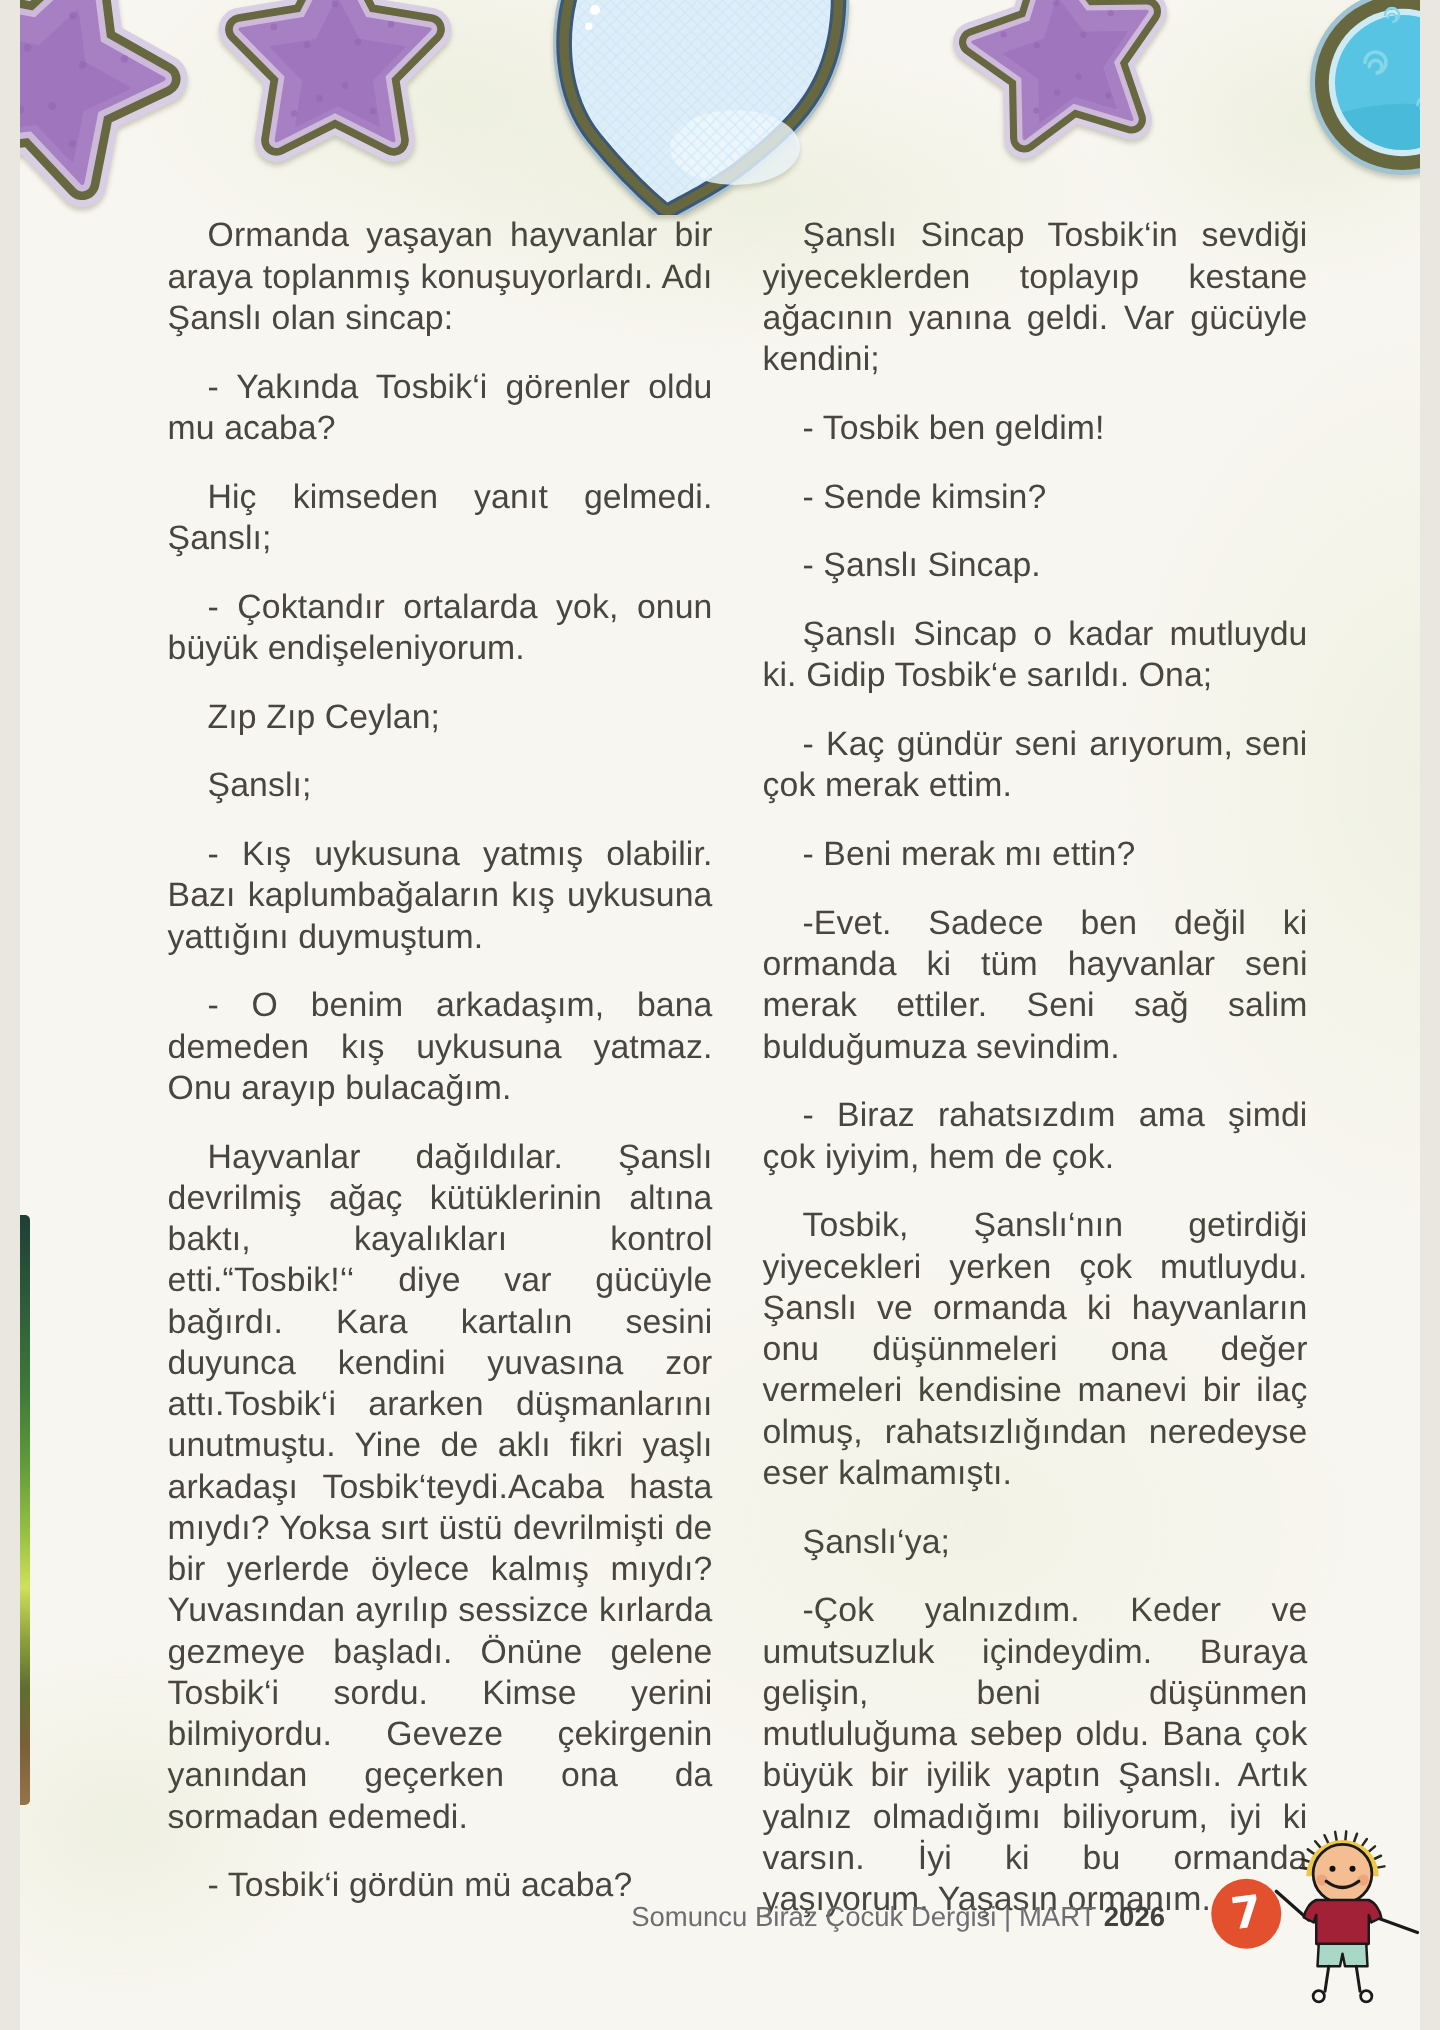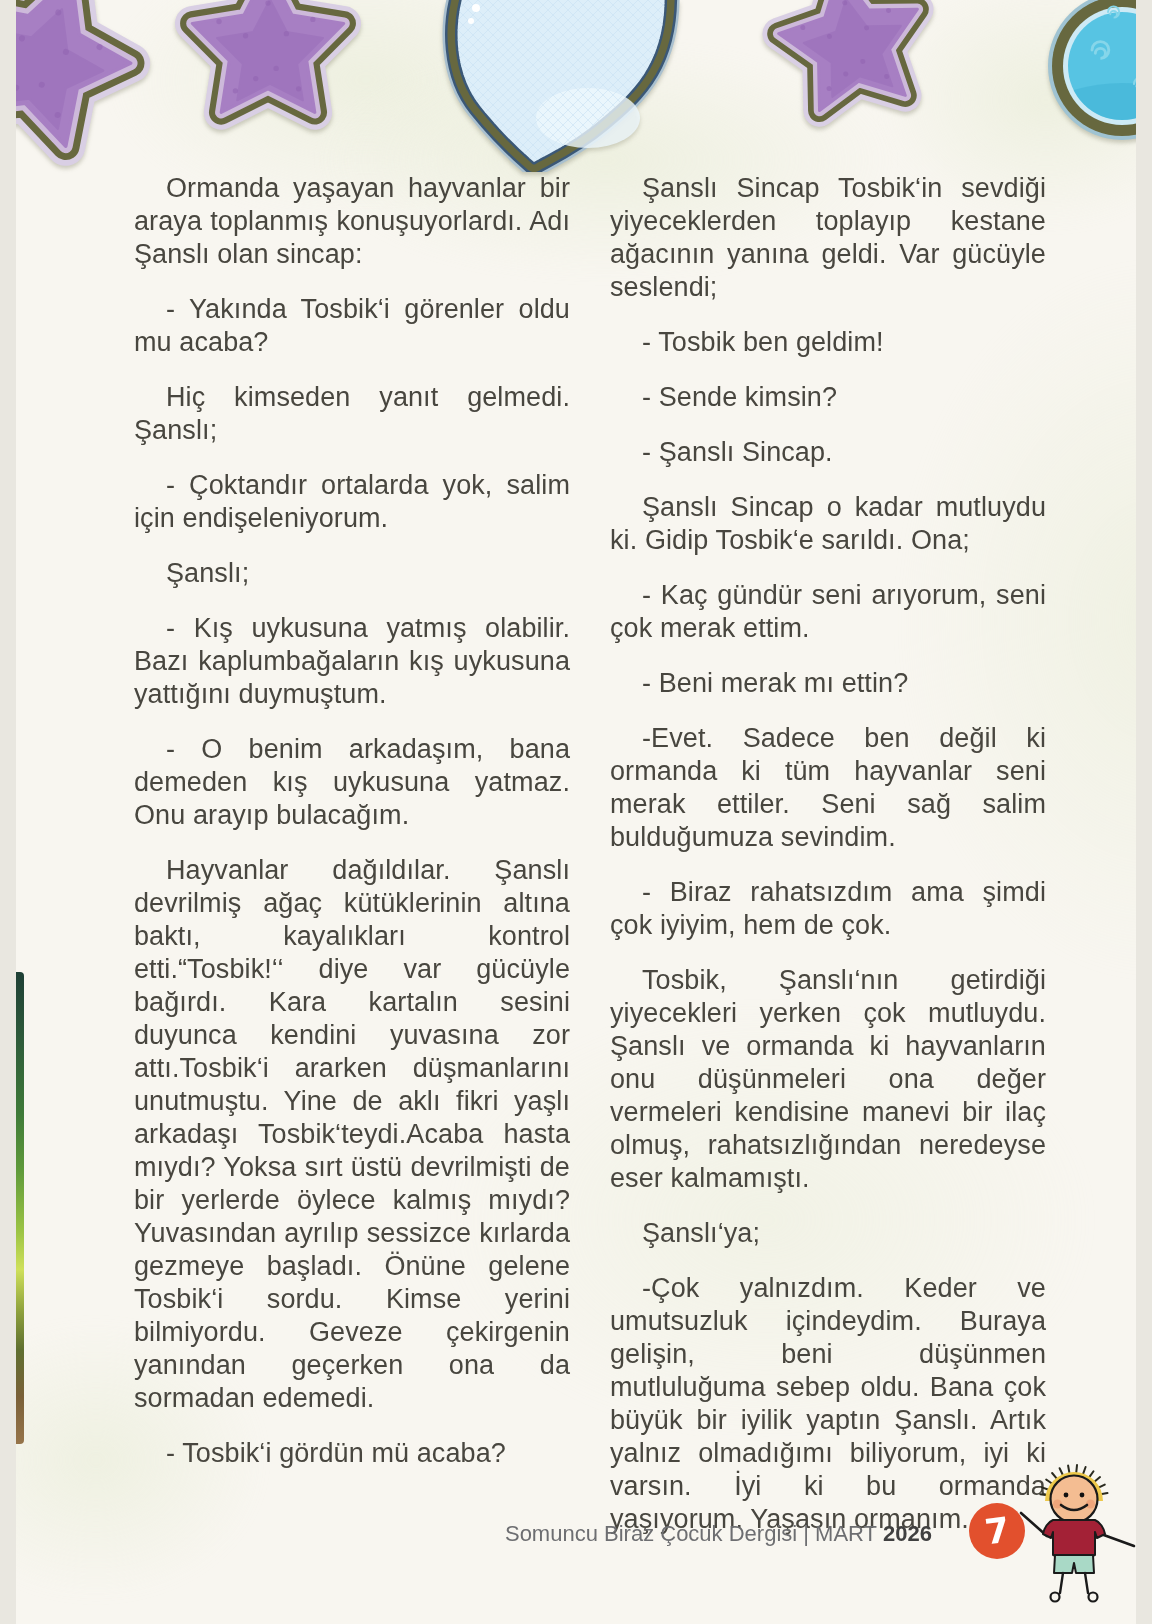--- a/index.html
+++ b/index.html
@@ -173,29 +173,30 @@
     <use href="#curl-def" transform="translate(48,50) scale(1.2)"></use>
     <use href="#curl-def" transform="translate(90,84) scale(0.9)"></use>
     <use href="#curl-def" transform="translate(64,12) scale(0.8)"></use>
   </svg>
 
   <div class="story">
     <div class="col">
       <p class="para">Ormanda yaşayan hayvanlar bir araya toplanmış konuşuyorlardı. Adı Şanslı olan sincap:</p>
       <p class="para">- Yakında Tosbik‘i görenler oldu mu acaba?</p>
       <p class="para">Hiç kimseden yanıt gelmedi. Şanslı;</p>
-      <p class="para">- Çoktandır ortalarda yok, salim için endişeleniyorum.</p>
+      <p class="para">- Çoktandır ortalarda yok, onun büyük endişeleniyorum.</p>
+      <p class="para">Zıp Zıp Ceylan;</p>
       <p class="para">Şanslı;</p>
       <p class="para">- Kış uykusuna yatmış olabilir. Bazı kaplumbağaların kış uykusuna yattığını duymuştum.</p>
       <p class="para">- O benim arkadaşım, bana demeden kış uykusuna yatmaz. Onu arayıp bulacağım.</p>
       <p class="para">Hayvanlar dağıldılar. Şanslı devrilmiş ağaç kütüklerinin altına baktı, kayalıkları kontrol etti.“Tosbik!‘‘ diye var gücüyle bağırdı. Kara kartalın sesini duyunca kendini yuvasına zor attı.Tosbik‘i ararken düşmanlarını unutmuştu. Yine de aklı fikri yaşlı arkadaşı Tosbik‘teydi.Acaba hasta mıydı? Yoksa sırt üstü devrilmişti de bir yerlerde öylece kalmış mıydı? Yuvasından ayrılıp sessizce kırlarda gezmeye başladı. Önüne gelene Tosbik‘i sordu. Kimse yerini bilmiyordu. Geveze çekirgenin yanından geçerken ona da sormadan edemedi.</p>
       <p class="para">- Tosbik‘i gördün mü acaba?</p>
     </div>
     <div class="col">
-      <p class="para">Şanslı Sincap Tosbik‘in sevdiği yiyeceklerden toplayıp kestane ağacının yanına geldi. Var gücüyle seslendi;</p>
+      <p class="para">Şanslı Sincap Tosbik‘in sevdiği yiyeceklerden toplayıp kestane ağacının yanına geldi. Var gücüyle kendini;</p>
       <p class="para">- Tosbik ben geldim!</p>
       <p class="para">- Sende kimsin?</p>
       <p class="para">- Şanslı Sincap.</p>
       <p class="para">Şanslı Sincap o kadar mutluydu ki. Gidip Tosbik‘e sarıldı. Ona;</p>
       <p class="para">- Kaç gündür seni arıyorum, seni çok merak ettim.</p>
       <p class="para">- Beni merak mı ettin?</p>
       <p class="para">-Evet. Sadece ben değil ki ormanda ki tüm hayvanlar seni merak ettiler. Seni sağ salim bulduğumuza sevindim.</p>
       <p class="para">- Biraz rahatsızdım ama şimdi çok iyiyim, hem de çok.</p>
       <p class="para">Tosbik, Şanslı‘nın getirdiği yiyecekleri yerken çok mutluydu. Şanslı ve ormanda ki hayvanların onu düşünmeleri ona değer vermeleri kendisine manevi bir ilaç olmuş, rahatsızlığından neredeyse eser kalmamıştı.</p>
       <p class="para">Şanslı‘ya;</p>

